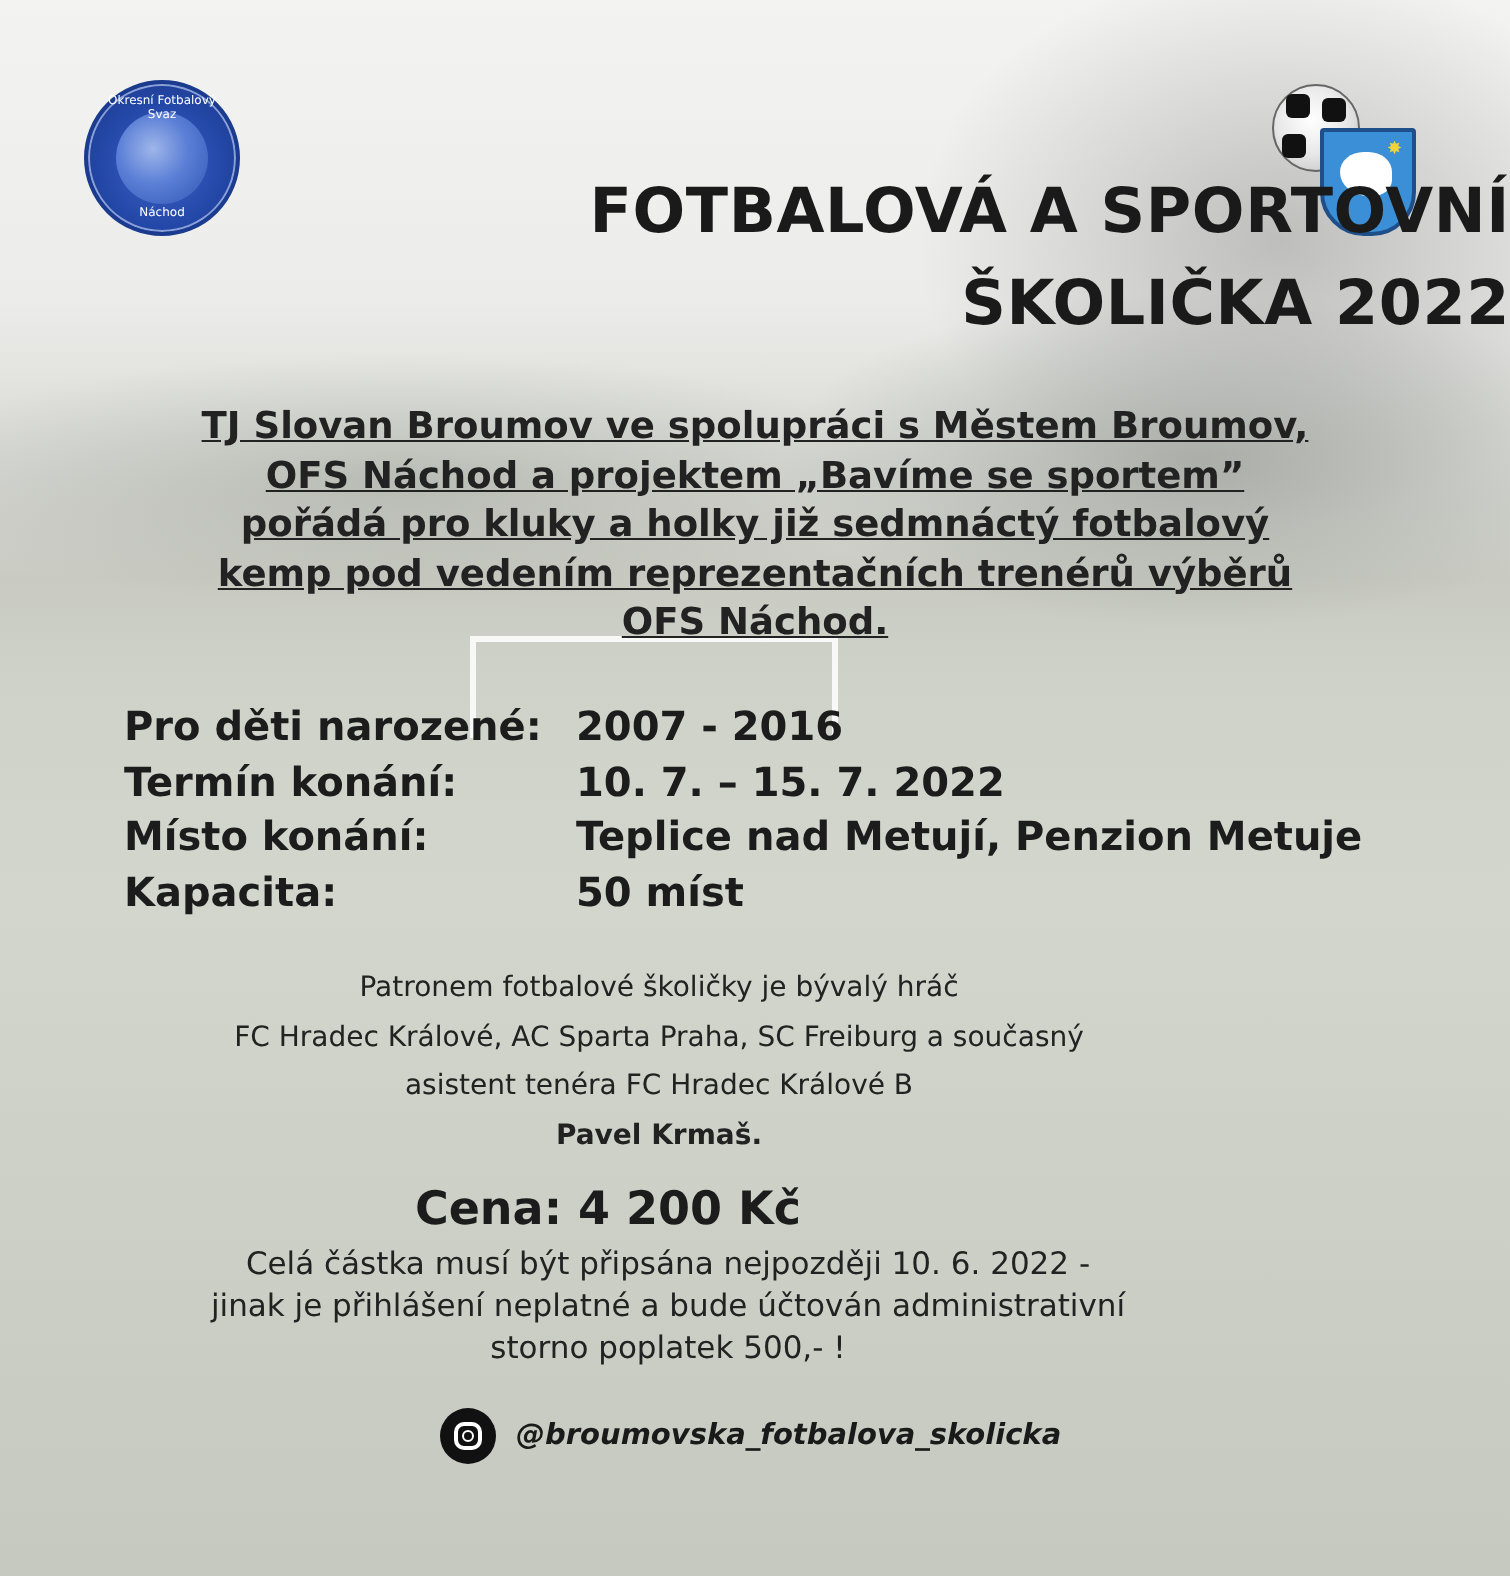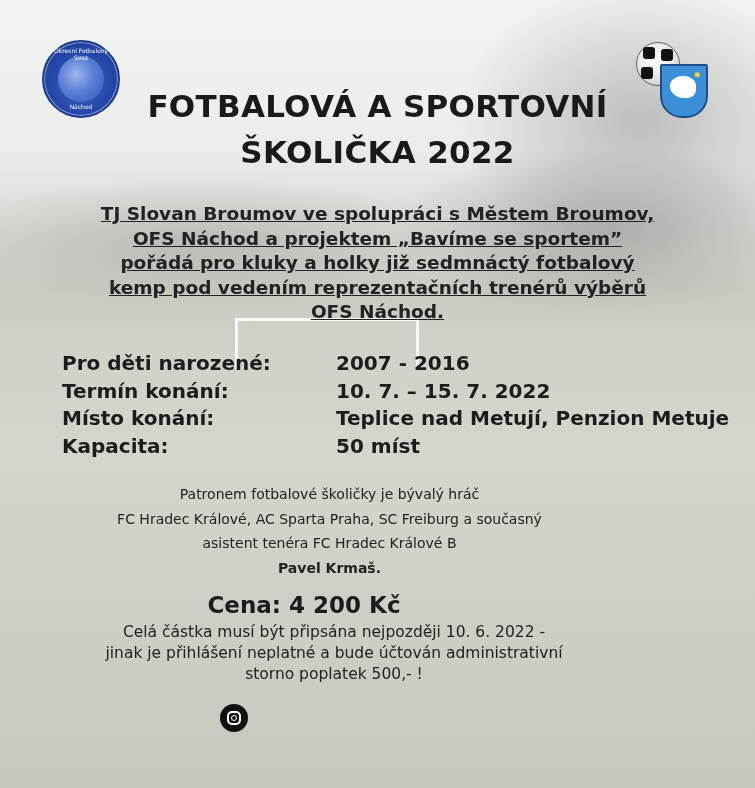--- a/index.html
+++ b/index.html
@@ -21,24 +21,24 @@
   .logo-ofs .arc-top { position:absolute; left:6px; top:5px; width:62px; font-size:6px; color:#fff; text-align:center; }
   .logo-ofs .arc-bot { position:absolute; left:0; bottom:6px; width:74px; font-size:6px; color:#fff; text-align:center; }
   .logo-broumov { position:absolute; left:636px; top:42px; width:72px; height:76px; }
   .logo-broumov .fball { position:absolute; left:0; top:0; width:42px; height:42px; border-radius:50%;
     background: radial-gradient(circle at 45% 40%, #fff 0%, #e8e8e8 50%, #bbb 100%); border:1px solid #666; }
   .logo-broumov .fball .p { position:absolute; width:12px; height:12px; background:#111; border-radius:3px; }
   .logo-broumov .shield { position:absolute; left:24px; top:22px; width:44px; height:50px; background:#3b8fd6;
     border:2px solid #1e4f88; border-radius:2px 2px 22px 22px; }
   .logo-broumov .swan { position:absolute; left:8px; top:10px; width:26px; height:22px; background:#fff; border-radius:50% 50% 40% 60%; }
   .logo-broumov .star { position:absolute; right:5px; top:4px; color:#f1d23a; font-size:9px; }
-  .title { position:absolute; left:0; width:755px; text-align:center; font-weight:bold; font-size:31px; letter-spacing:0.3px; color:#1a1a1a; }
+  .title { position:absolute; left:0; width:755px; text-align:right; font-weight:bold; font-size:31px; letter-spacing:0.3px; color:#1a1a1a; }
   .intro { position:absolute; left:0; top:202px; width:755px; text-align:center; font-size:18.5px; line-height:24.5px; font-weight:bold; color:#222;text-decoration:underline; }
   .details { position:absolute; left:62px; top:350px; font-size:20px; font-weight:bold; line-height:27.5px; color:#1c1c1c; }
-  .details .row { display:flex;gap:48px; }
+  .details .row { display:flex; }
   .details .lbl { width:226px; }
   .patron { position:absolute; left:0; top:482px; width:659px; text-align:center; font-size:14px; line-height:24.5px; color:#222; }
   .patron .name { font-weight:bold; }
   .price { position:absolute; left:0; top:592px; width:608px; text-align:center; font-size:23px; font-weight:bold; color:#1c1c1c; }
   .note { position:absolute; left:0; top:622px; width:668px; text-align:center; font-size:15.5px; line-height:21px; color:#222; }
   .insta { position:absolute; left:220px; top:704px; display:flex; align-items:center; }
   .insta-icon { width:28px; height:28px; border-radius:50%; background:#111; display:flex; align-items:center; justify-content:center; }
   .insta-icon .sq { width:14px; height:14px; border:2px solid #fff; border-radius:5px; position:relative; box-sizing:border-box; }
   .insta-icon .sq::after { content:""; position:absolute; left:2px; top:2px; width:6px; height:6px; border:1.5px solid #fff; border-radius:50%; box-sizing:border-box; }
   .insta-handle { margin-left:10px; font-size:14.5px; font-weight:bold; font-style:italic; color:#1a1a1a; }
@@ -109,15 +109,16 @@
   <div class="note">
     <div>Celá částka musí být připsána nejpozději 10. 6. 2022 -</div>
     <div>jinak je přihlášení neplatné a bude účtován administrativní</div>
     <div>storno poplatek 500,- !</div>
   </div>
 
   <div class="insta">
     <div class="insta-icon">
         <div class="sq"></div>
       </div>
+    <span class="insta-handle">@broumovska_fotbalova_skolicka</span>
   </div>
 
 </div>
 
 </body></html>

